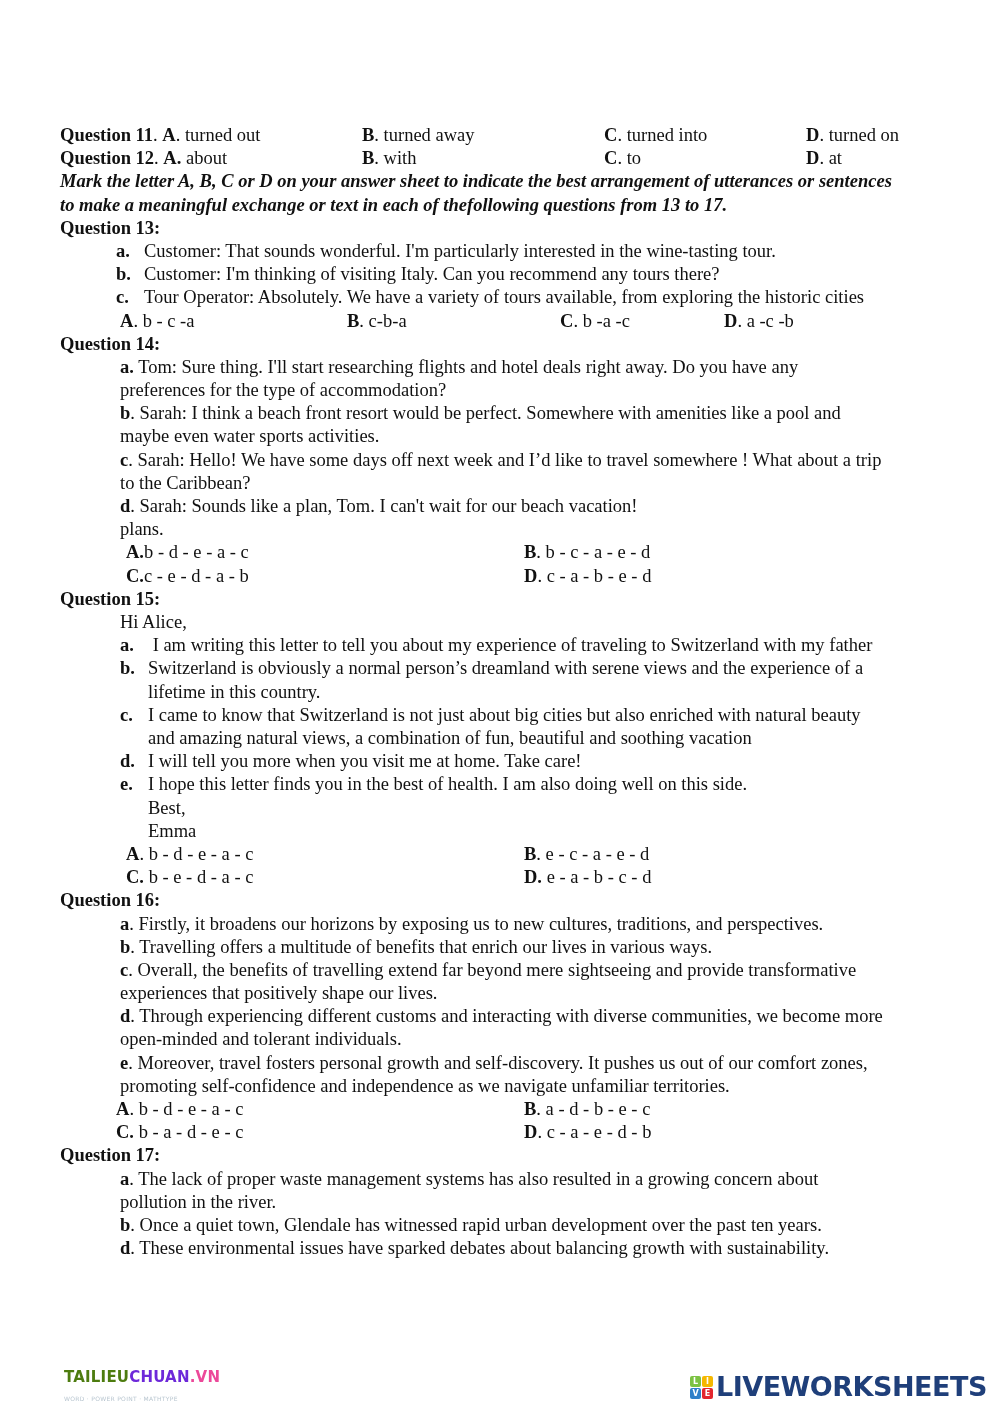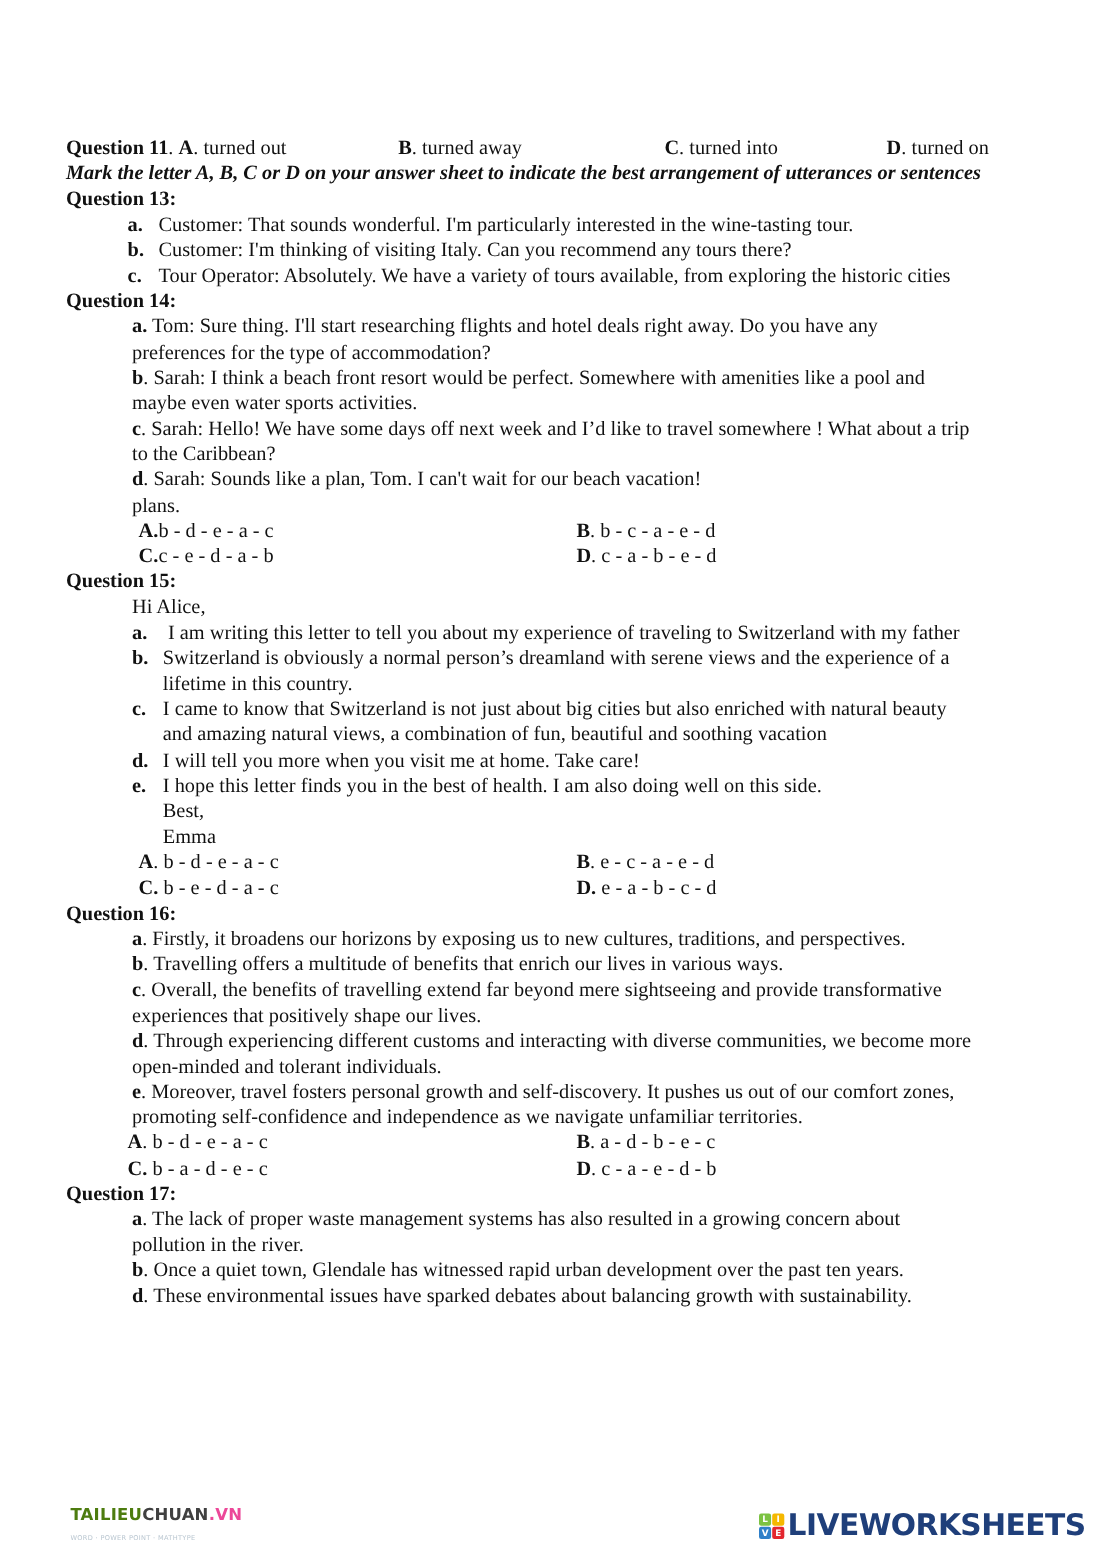--- a/index.html
+++ b/index.html
@@ -17,56 +17,69 @@
     .indent1 { padding-left: 56px; }
     .indent2 { padding-left: 60px; }
     .hang { display: flex; }
     .hang .lbl { width: 28px; flex: none; font-weight: bold; }
     .hang .txt { flex: 1; }
     .sig { padding-left: 88px; }
     .opt2 { position: relative; height: 23.2px; white-space: nowrap; }
     .opt2 span.o { position: absolute; }
     .footer-left { position: absolute; left: 64px; top: 1366px; font-family: "DejaVu Sans", sans-serif; font-weight: bold; font-size: 15px; letter-spacing: 0.2px; }
     .footer-left .t1 { color: #4d7c0f; }
-    .footer-left .t2 { color: #404040; }
+    .footer-left .t2 { color: #6d28d9; }
     .footer-left .t3 { color: #ec4899; }
     .footer-left .sub { display: block; font-size: 6px; font-weight: normal; color: #b9c6d0; letter-spacing: 0.3px; margin-top: -2px; }
     .footer-right { position: absolute; left: 690px; top: 1372px; display: flex; align-items: center; }
     .lw-logo { display: grid; grid-template-columns: 11px 11px; grid-template-rows: 11px 11px; gap: 1px; margin-right: 3px; }
     .lw-logo span { font-family: "DejaVu Sans", sans-serif; font-size: 8px; font-weight: bold; color: #fff; text-align: center; line-height: 11px; border-radius: 2px; }
     .lw-text { font-family: "DejaVu Sans", sans-serif; font-weight: bold; font-size: 27px; color: #1f3f7a; letter-spacing: -0.5px; line-height: 30px; }
   </style>
 </head>
 <body>
 
 <div class="page">
 
   <div class="line">
     <span class="c4" style="left:0"><b>Question 11</b>. <b>A</b>. <span>turned out</span></span>
     <span class="c4" style="left:302px"><b>B</b>. <span>turned away</span></span>
     <span class="c4" style="left:544px"><b>C</b>. <span>turned into</span></span>
     <span class="c4" style="left:746px"><b>D</b>. <span>turned on</span></span>
   </div>
 
+  <div class="line">
+    <span class="c4" style="left:0"><b>Question 12</b>. <b>A.</b> <span>about</span></span>
+    <span class="c4" style="left:302px"><b>B</b>. <span>with</span></span>
+    <span class="c4" style="left:544px"><b>C</b>. <span>to</span></span>
+    <span class="c4" style="left:746px"><b>D</b>. <span>at</span></span>
+  </div>
 
   <div class="line instr">Mark the letter A, B, C or D on your answer sheet to indicate the best arrangement of utterances or sentences</div>
+  <div class="line instr">to make a meaningful exchange or text in each of thefollowing questions from 13 to 17.</div>
 
   <div class="line q-head">Question 13:</div>
   <div class="hang indent1">
       <span class="lbl">a.</span>
       <span class="txt">Customer: That sounds wonderful. I'm particularly interested in the wine-tasting tour.</span>
     </div>
   <div class="hang indent1">
       <span class="lbl">b.</span>
       <span class="txt">Customer: I'm thinking of visiting Italy. Can you recommend any tours there?</span>
     </div>
   <div class="hang indent1">
       <span class="lbl">c.</span>
       <span class="txt">Tour Operator: Absolutely. We have a variety of tours available, from exploring the historic cities</span>
     </div>
+  <div class="line">
+    <span class="c4" style="left:60px"><b>A</b>. <span>b - c -a</span></span>
+    <span class="c4" style="left:287px"><b>B</b>. <span>c-b-a</span></span>
+    <span class="c4" style="left:500px"><b>C</b>. <span>b -a -c</span></span>
+    <span class="c4" style="left:664px"><b>D</b>. <span>a -c -b</span></span>
+  </div>
 
   <div class="line q-head">Question 14:</div>
   <div class="indent2">
     <div class="line"><b>a.</b> <span>Tom: Sure thing. I'll start researching flights and hotel deals right away. Do you have any</span></div>
     <div class="line">preferences for the type of accommodation?</div>
   </div>
   <div class="indent2">
     <div class="line"><b>b</b>. <span>Sarah: I think a beach front resort would be perfect. Somewhere with amenities like a pool and</span></div>
     <div class="line">maybe even water sports activities.</div>
   </div>

